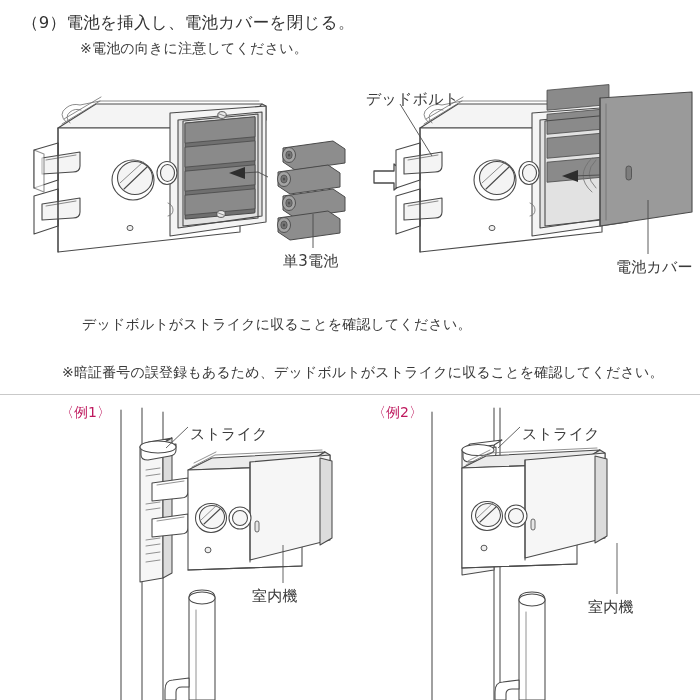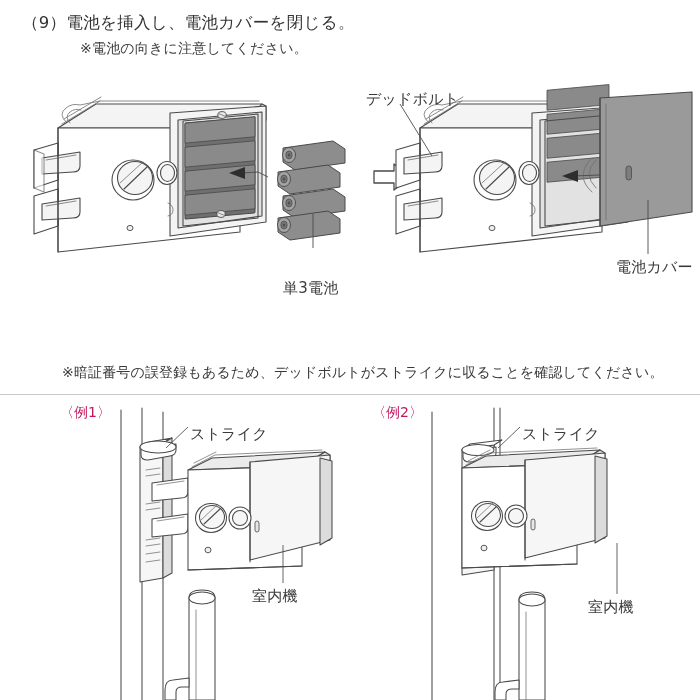--- a/index.html
+++ b/index.html
@@ -83,21 +83,21 @@
 
   
   .cal {
     position: absolute;
     font-size: 15px;
     color: #3a3a3a;
     white-space: nowrap;
     letter-spacing: 0.2px;
   }
   .lbl-deadbolt { left: 366px; top: 90px; }
-  .lbl-battery  { left: 283px; top: 252px; margin-top: 27px; }
+  .lbl-battery  { left: 283px; top: 252px; }
   .lbl-batcover { left: 616px; top: 258px; text-align: center; }
   .lbl-strike1  { left: 190px; top: 425px; }
   .lbl-room1    { left: 252px; top: 587px; }
   .lbl-strike2  { left: 522px; top: 425px; }
   .lbl-room2    { left: 588px; top: 598px; }
 
   svg { display: block; }
   .svg-layer {
     position: absolute;
     left: 0;
@@ -307,20 +307,21 @@
       <path class="lead" d="M400 104 L432 156"></path>
 
       <path class="lead" d="M648 200 L648 254"></path>
     </g>
   </svg>
 
   <div class="cal lbl-deadbolt">デッドボルト</div>
   <div class="cal lbl-battery">単3電池</div>
   <div class="cal lbl-batcover">電池カバー</div>
 
+  <div class="body-line l1">デッドボルトがストライクに収ることを確認してください。</div>
   <div class="body-line l3">※暗証番号の誤登録もあるため、デッドボルトがストライクに収ることを確認してください。</div>
 
   <div class="divider"></div>
 
   <div class="example-label ex1">〈例1〉</div>
   <div class="example-label ex2">〈例2〉</div>
 
   <svg class="svg-layer" viewBox="0 0 700 700" xmlns="http://www.w3.org/2000/svg">
     <defs>
       <style>

